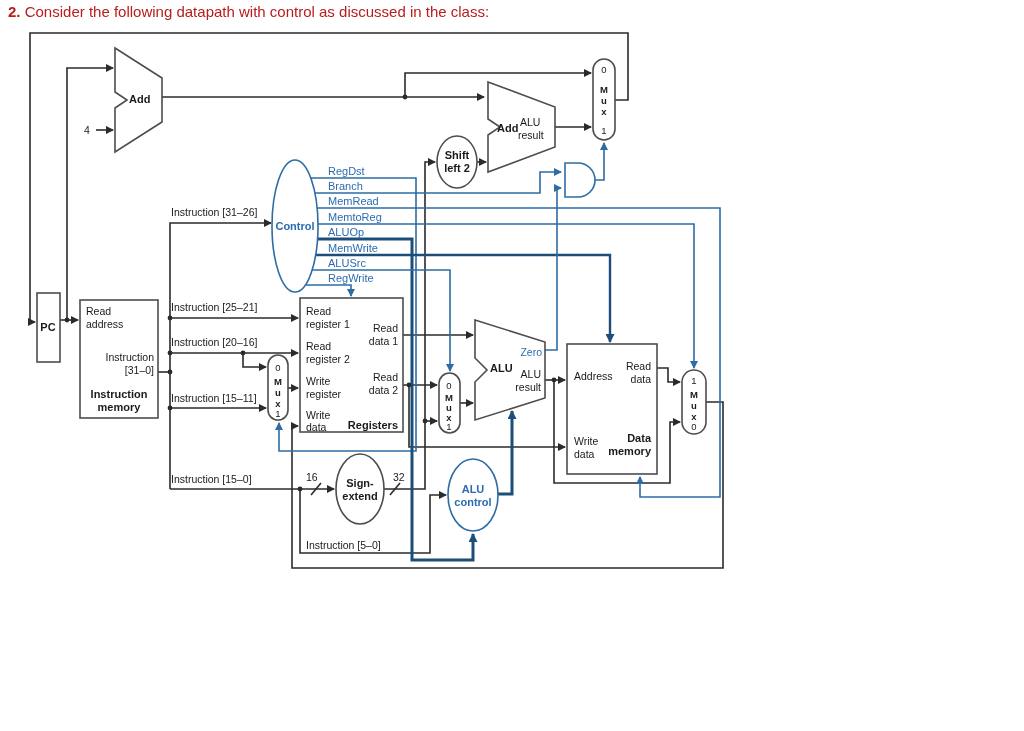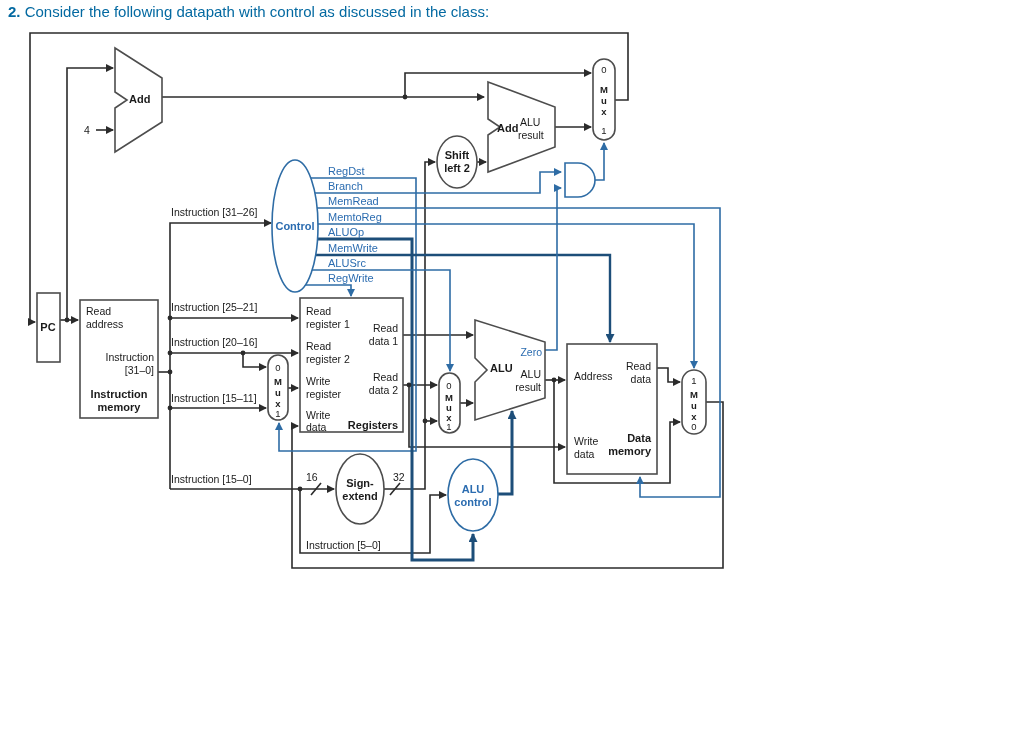--- a/index.html
+++ b/index.html
@@ -1,18 +1,18 @@
 <!DOCTYPE html>
 <html><head>
 <meta charset="utf-8">
 <style>
   html,body{margin:0;padding:0;background:#ffffff;}
   .page{position:relative;width:1024px;height:731px;background:#fff;overflow:hidden;
         font-family:"Liberation Sans", sans-serif;}
-  .title{position:absolute;left:8px;top:3px;font-size:15px;color:#0369a1;}
+  .title{position:absolute;left:8px;top:3px;font-size:15px;color:#b91c1c;}
   .title b{font-weight:bold;}
   svg{position:absolute;left:0;top:0;}
   svg text{font-family:"Liberation Sans", sans-serif;fill:#1a1a1a;font-size:10.5px;}
   text.blue{fill:#2b6cb0;}
   text.sig{font-size:11px;fill:#2b6cb0;}
   text.muxc{font-size:9.5px;text-anchor:middle;}
   text.muxb{font-size:9.5px;font-weight:bold;text-anchor:middle;}
   text.name{font-weight:bold;font-size:11px;}
   .wire{stroke:#2b2b2b;stroke-width:1.6;fill:none;}
   .bwire{stroke:#2e6ca5;stroke-width:1.6;fill:none;}

